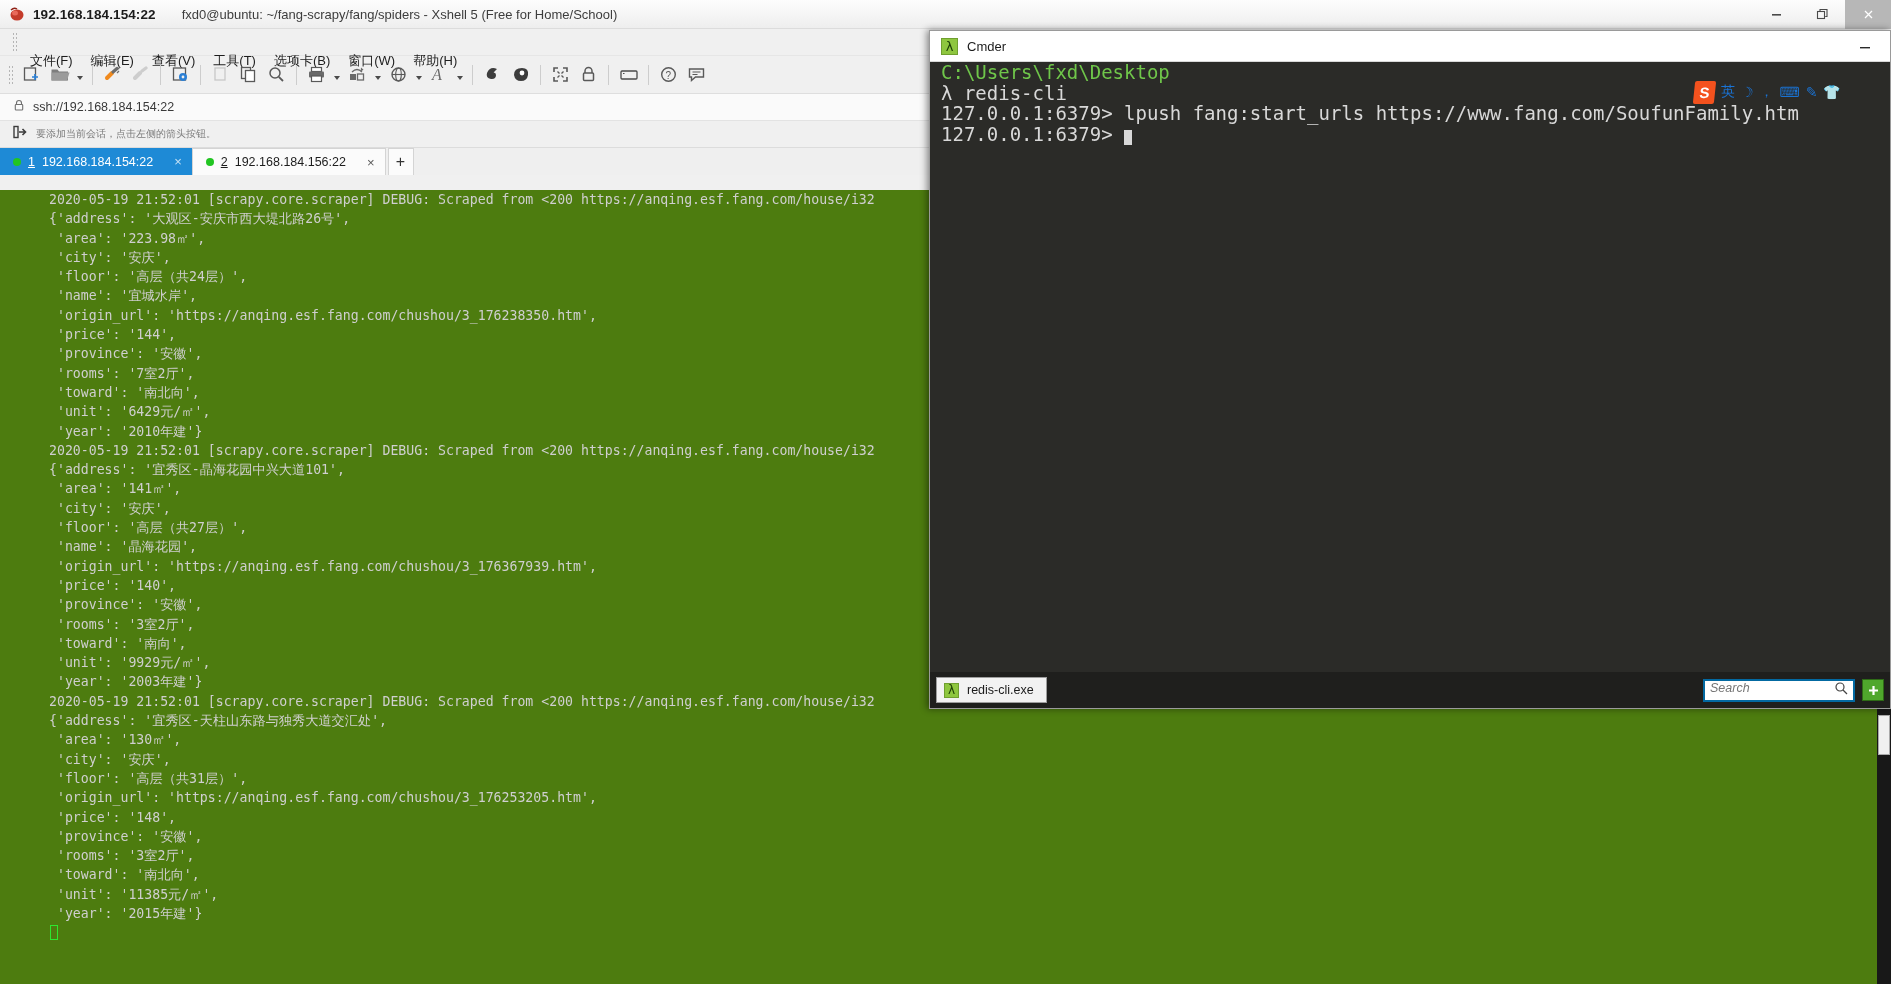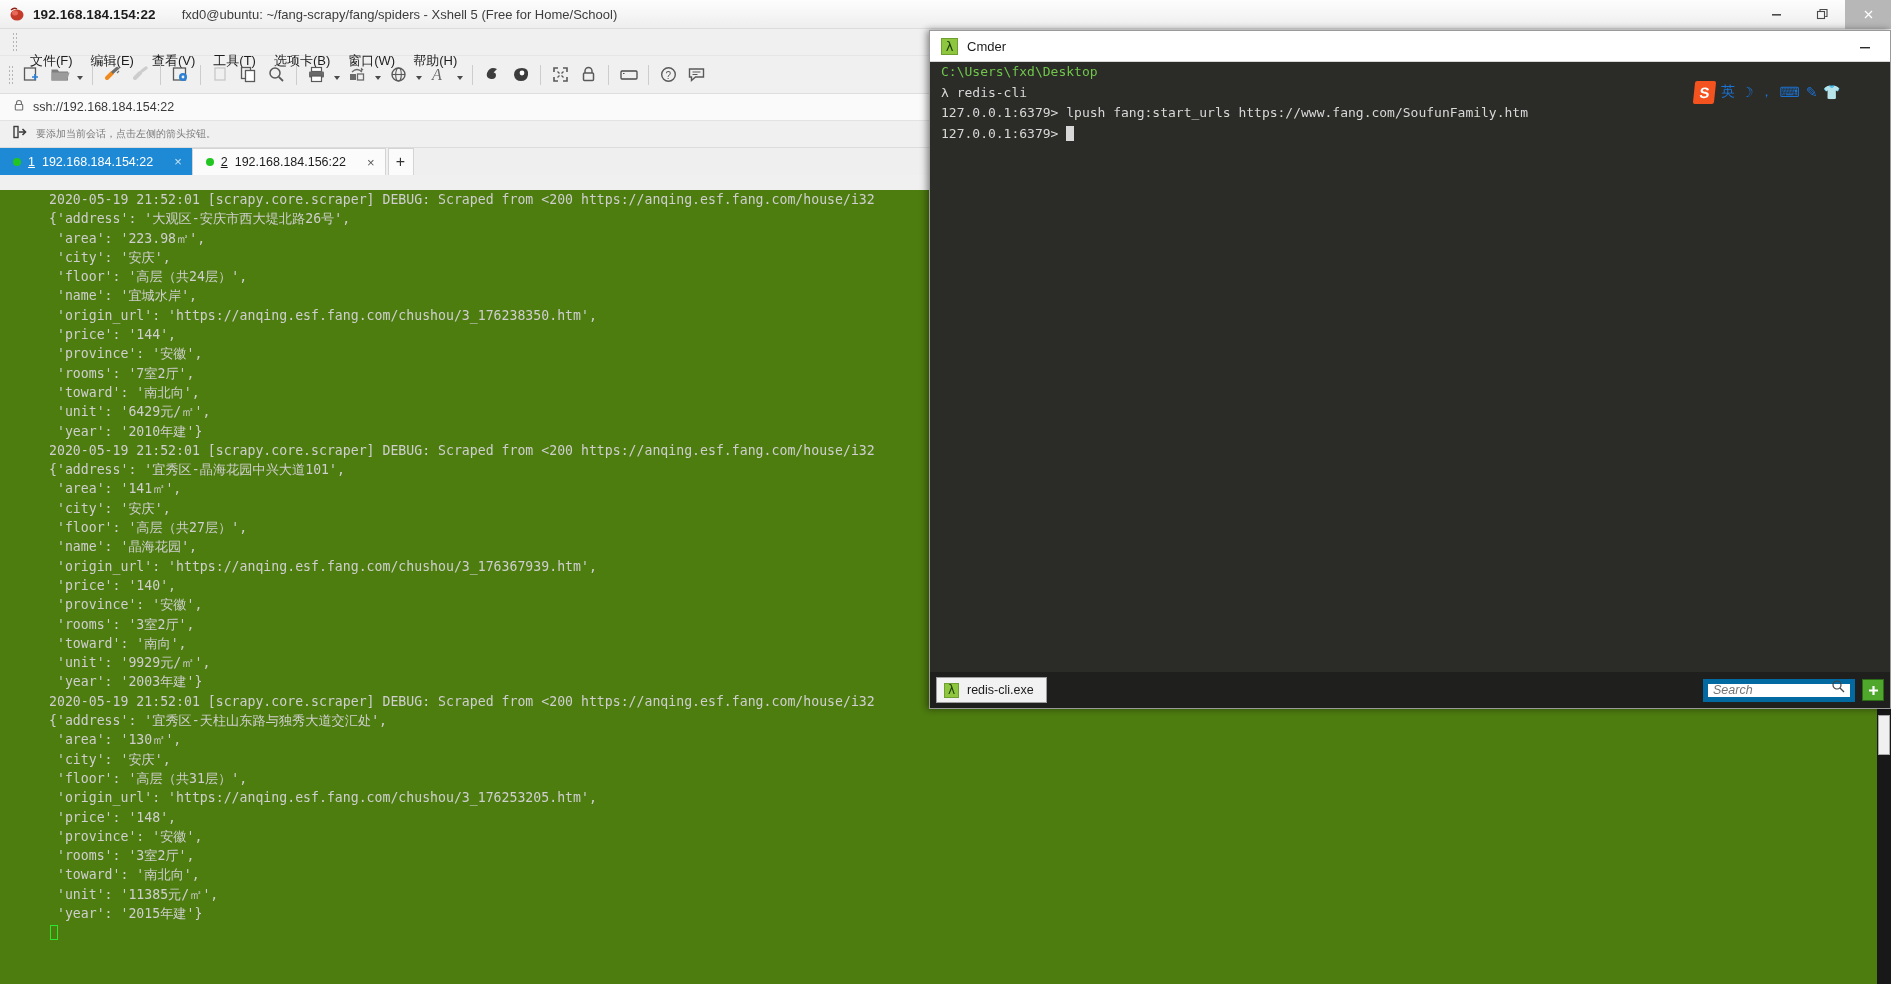--- a/index.html
+++ b/index.html
@@ -118,41 +118,41 @@
     border: 1px solid #6f9f2f; margin-right: 9px; flex: none;
   }
   .cm-title { font-size: 13px; color: #1b1b1b; }
   .cm-min {
     position: absolute; right: 12px; top: 0; height: 31px; width: 26px;
     display: flex; align-items: center; justify-content: center; color: #2a2a2a;
   }
   .cm-body { position: absolute; left: 0; top: 31px; right: 0; bottom: 36px; background: #2b2b28; overflow: hidden; }
   .cm-line {
     font-family: "DejaVu Sans Mono", "Liberation Mono", monospace;
-    font-size: 13px; line-height: 20.6px; white-space: pre; color: #d8d8d8;
+    font-size: 19px; line-height: 20.6px; white-space: pre; color: #d8d8d8;
     padding-left: 11px;
   }
   .cm-green { color: #6fc64a; }
   .cm-cursor {
     display: inline-block; width: 8px; height: 15px; background: #d8d8d8;
     vertical-align: text-bottom;
   }
   .cm-statusbar {
     position: absolute; left: 0; right: 0; bottom: 0; height: 36px;
     background: #1f1f1d; display: flex; align-items: center; padding: 0 6px;
   }
   .cm-tab {
     height: 26px; background: #f2f2f2; border: 1px solid #9d9d9d;
     display: flex; align-items: center; gap: 8px; padding: 0 12px 0 7px;
     font-size: 12.5px; color: #1b1b1b;
   }
   .cm-tab .cm-lambda-icon { width: 15px; height: 15px; font-size: 12px; margin-right: 0; }
   .cm-search {
     margin-left: auto; height: 23px; width: 152px; background: #ffffff;
-    border: 5px solid #0369a1; display: flex; align-items: flex-end;
+    border: 2px solid #0369a1; display: flex; align-items: flex-start;
     padding: 0 5px; gap: 4px;
   }
   .cm-search input {
     border: none; outline: none; width: 100%; font-size: 12.5px;
     font-style: italic; color: #555; font-family: "Liberation Sans", sans-serif;
     background: transparent;
   }
   .cm-plus {
     width: 22px; height: 22px; margin-left: 7px; background: #4fa72c;
     border: 1px solid #2e6b16; display: flex; align-items: center;

